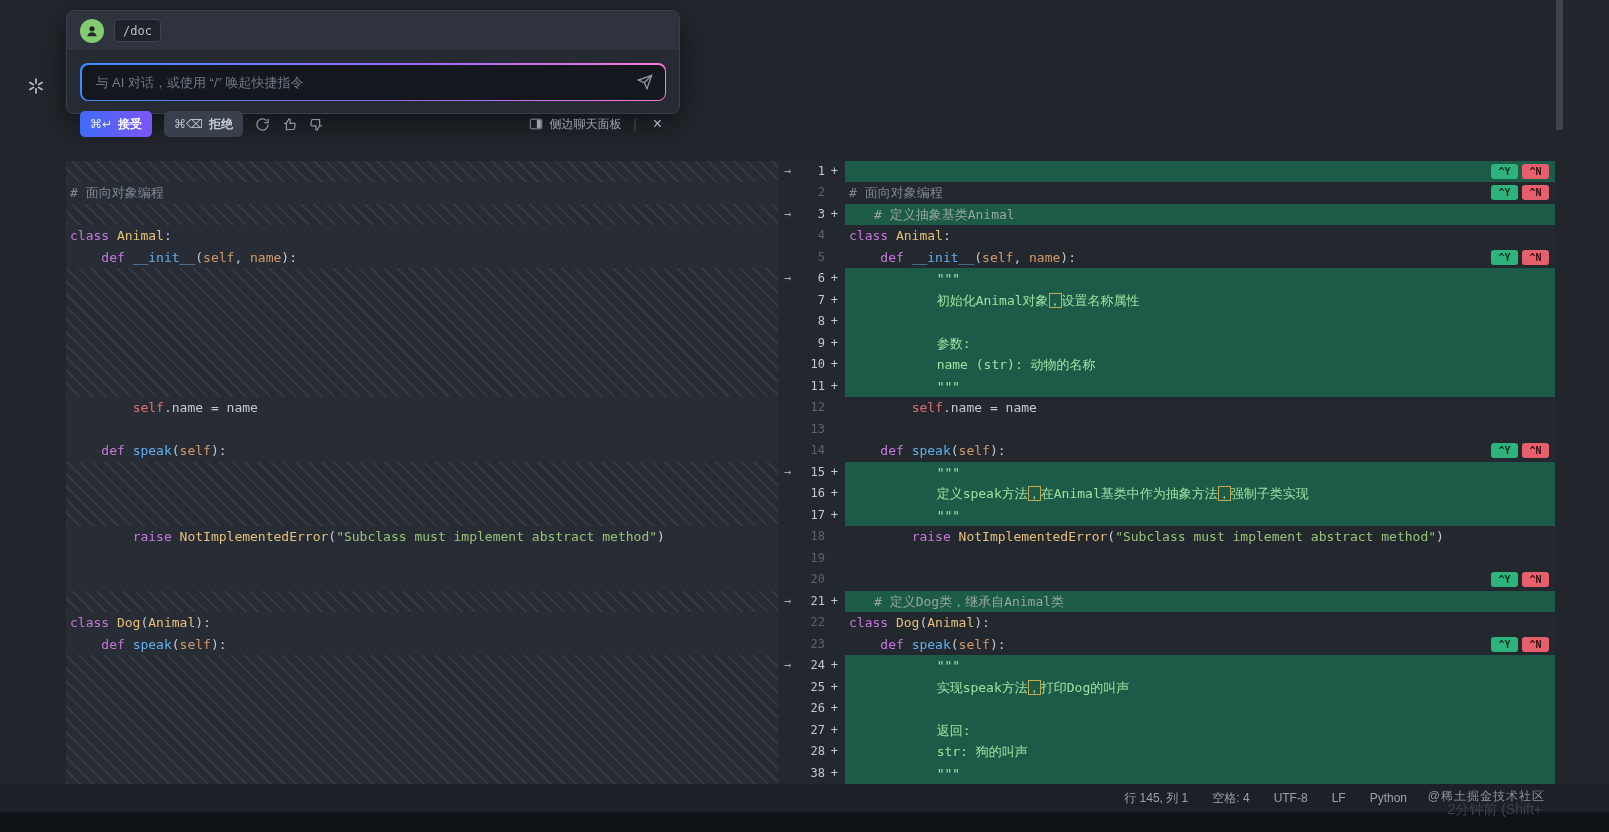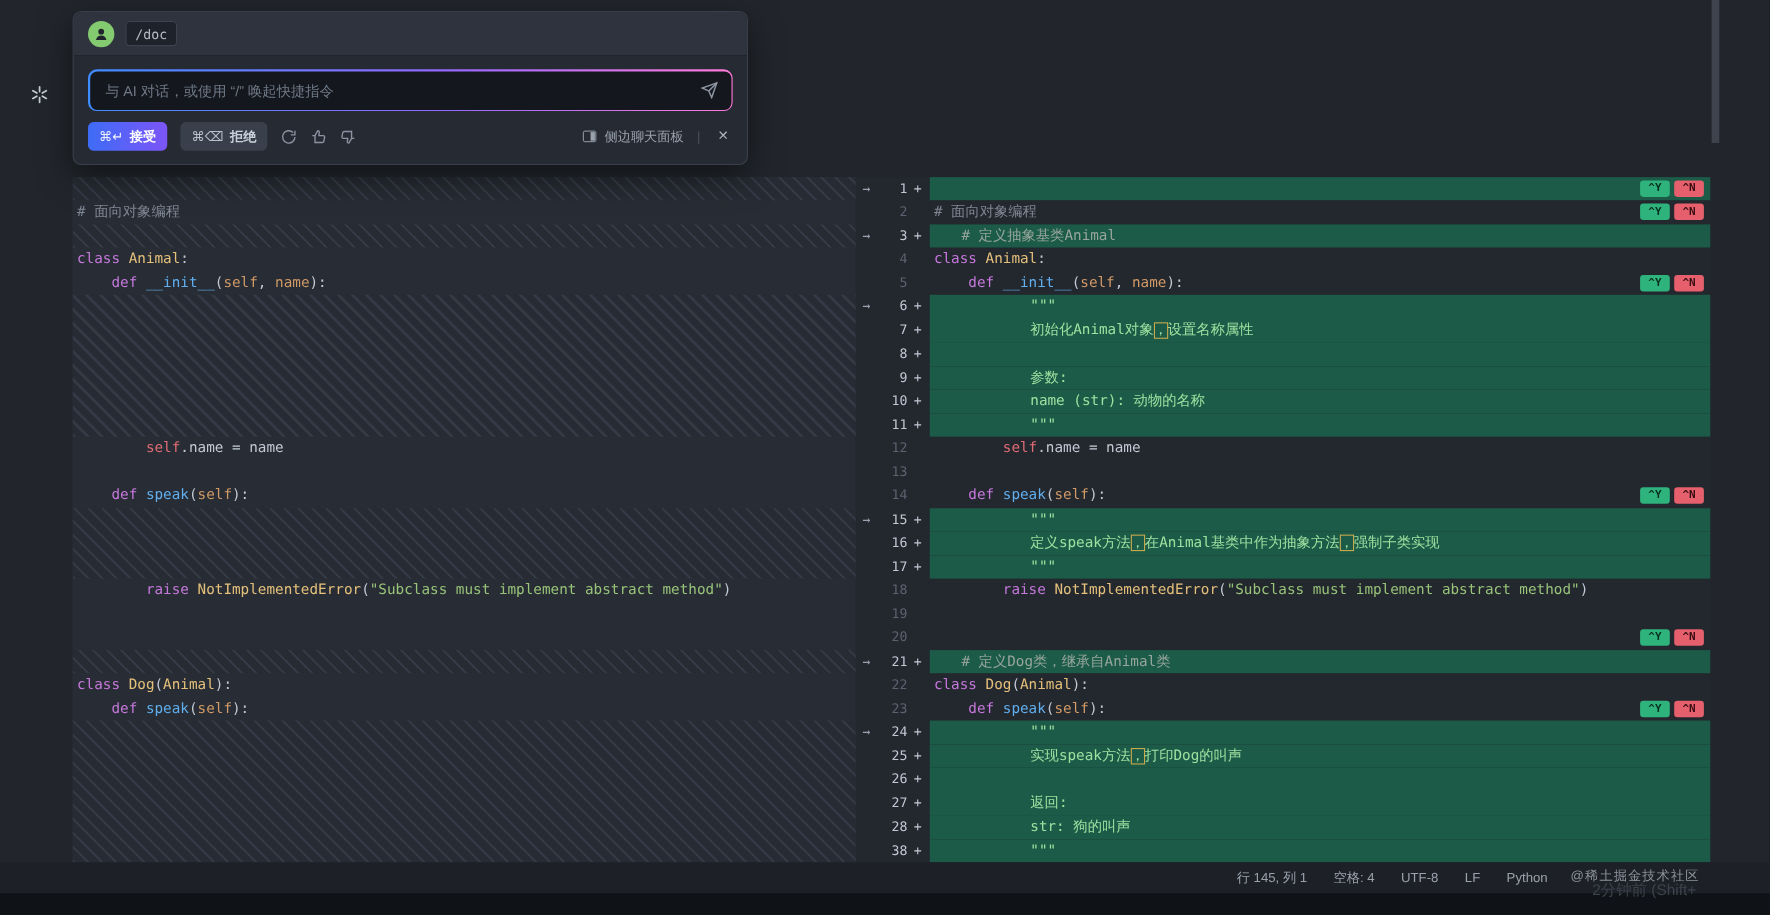--- a/index.html
+++ b/index.html
@@ -3,21 +3,21 @@
 <meta charset="utf-8">
 <style>
   html,body{margin:0;padding:0;background:#15181c;}
   .stage{position:relative;width:1609px;height:832px;background:#22262c;overflow:hidden;
          font-family:"Liberation Sans","DejaVu Sans",sans-serif;}
 
   
   .side-spinner{position:absolute;left:27px;top:77px;width:18px;height:18px;}
 
   
-  .ai-panel{position:absolute;left:66px;top:10px;width:614px;height:140px;background:#262b33;
+  .ai-panel{position:absolute;left:66px;top:10px;width:614px;height:104px;background:#262b33;
             border:1px solid #3a404b;border-radius:8px;box-shadow:0 10px 30px rgba(0,0,0,.5);
             z-index:30;box-sizing:border-box;}
   .ai-header{height:40px;background:#2e333d;border-bottom:1px solid #20242b;border-radius:8px 8px 0 0;
              display:flex;align-items:center;gap:10px;padding:0 13px;box-sizing:border-box;}
   .avatar{width:24px;height:24px;border-radius:50%;background:#84ca70;display:flex;align-items:center;justify-content:center;}
   .cmd-chip{height:21px;padding:0 8px;background:#1e222a;border:1px solid #3c434f;border-radius:4px;
             color:#b7bfca;font:12px "DejaVu Sans Mono",monospace;display:flex;align-items:center;}
   .ai-input-wrap{margin:12px 13px 10px;height:38px;border-radius:8px;padding:1.5px;box-sizing:border-box;
                  background:linear-gradient(90deg,#3f8cff,#9468ff 55%,#ff7ad9);}
   .ai-input{width:100%;height:100%;border-radius:6.5px;background:#14171d;display:flex;align-items:center;

